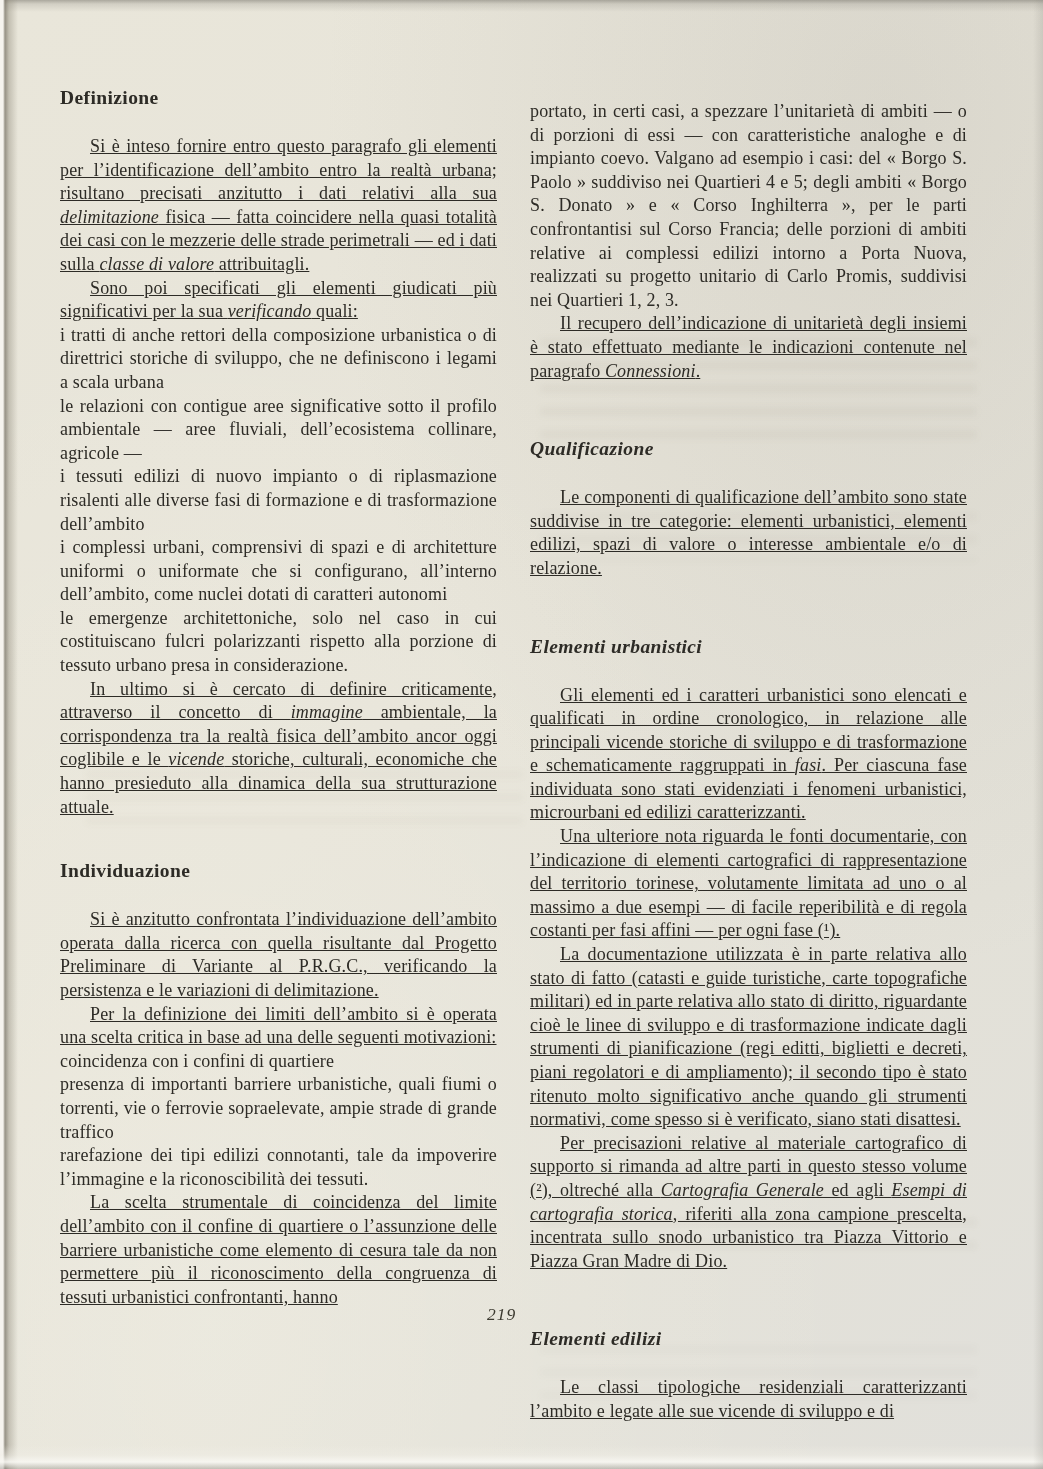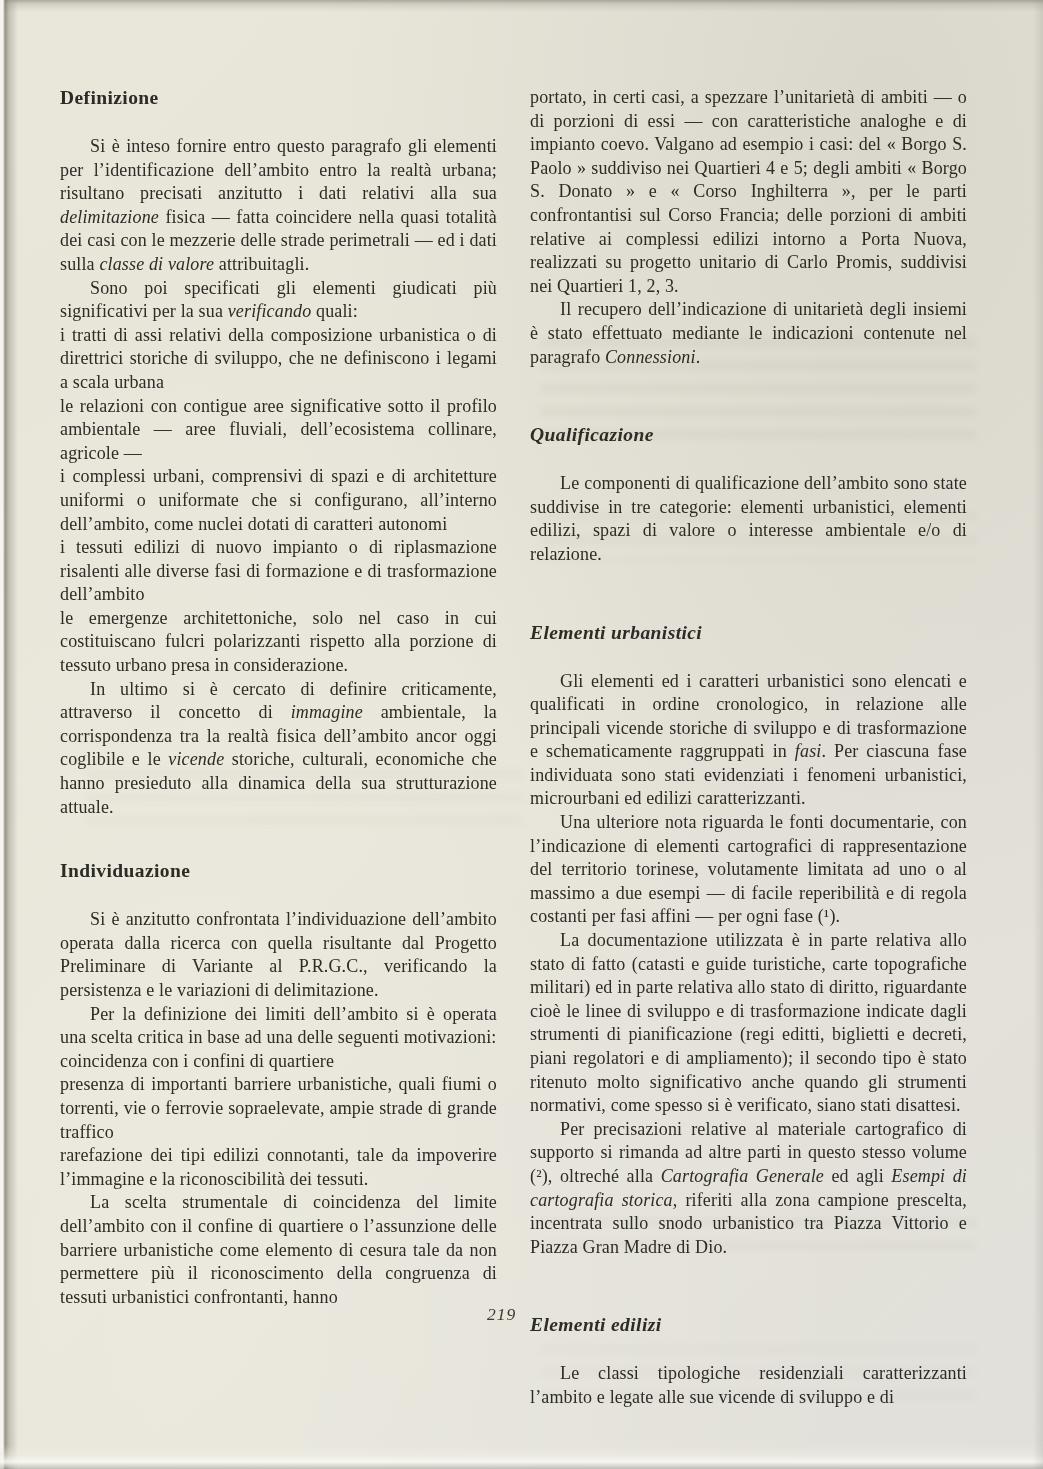--- a/index.html
+++ b/index.html
@@ -36,31 +36,31 @@
   }
   
   .col{
     position:absolute;top:86px;width:437px;
     color:#2d2b26;
     font-size:18px;line-height:23.6px;
     text-align:justify;
     letter-spacing:0.15px;
   }
   .col-left{left:60px;}
-  .col-right{left:530px;}
+  .col-right{left:530px;margin-top:14px;}
   .col h3{
     font-size:19.5px;line-height:23px;
     font-weight:bold;letter-spacing:0.4px;
     margin:40px 0 26px 0;
     text-align:left;
   }
   .col h3:first-child{margin-top:0;}
   .col-right h3{margin-top:54px;font-style:italic;}
   .para{margin:0;}
-  .para.indent{text-indent:30px;}
+  .para.indent{text-indent:30px;text-decoration:underline;}
   .it{font-style:italic;}
   
   .page-number{
     position:absolute;left:487px;top:1304px;
     font-style:italic;font-size:17.5px;color:#3b392f;
     letter-spacing:1px;
   }
   
   .ghost{
     position:absolute;width:437px;
@@ -90,24 +90,24 @@
   <div class="ghost g1"></div>
   <div class="ghost g2"></div>
   <div class="ghost g3"></div>
   <div class="ghost g4"></div>
   <div class="ghost g5"></div>
 
   <div class="col col-left">
       <h3>Definizione</h3>
       <p class="para indent"><span>Si è inteso fornire entro questo paragrafo gli elementi per l’identificazione dell’ambito entro la realtà urbana; risultano precisati anzitutto i dati relativi alla sua </span><span class="it">delimitazione</span><span> fisica — fatta coincidere nella quasi totalità dei casi con le mezzerie delle strade perimetrali — ed i dati sulla </span><span class="it">classe di valore</span><span> attribuitagli.</span></p>
       <p class="para indent"><span>Sono poi specificati gli elementi giudicati più significativi per la sua </span><span class="it">verificando</span><span> quali:</span></p>
-      <p class="para"><span>i tratti di assi relativi della composizione urbanistica o di direttrici storiche di sviluppo, che ne definiscono i legami a scala urbana</span></p>
+      <p class="para"><span>i tratti di anche rettori della composizione urbanistica o di direttrici storiche di sviluppo, che ne definiscono i legami a scala urbana</span></p>
       <p class="para"><span>le relazioni con contigue aree significative sotto il profilo ambientale — aree fluviali, dell’ecosistema collinare, agricole —</span></p>
+      <p class="para"><span>i tessuti edilizi di nuovo impianto o di riplasmazione risalenti alle diverse fasi di formazione e di trasformazione dell’ambito</span></p>
       <p class="para"><span>i complessi urbani, comprensivi di spazi e di architetture uniformi o uniformate che si configurano, all’interno dell’ambito, come nuclei dotati di caratteri autonomi</span></p>
-      <p class="para"><span>i tessuti edilizi di nuovo impianto o di riplasmazione risalenti alle diverse fasi di formazione e di trasformazione dell’ambito</span></p>
       <p class="para"><span>le emergenze architettoniche, solo nel caso in cui costituiscano fulcri polarizzanti rispetto alla porzione di tessuto urbano presa in considerazione.</span></p>
       <p class="para indent"><span>In ultimo si è cercato di definire criticamente, attraverso il concetto di </span><span class="it">immagine</span><span> ambientale, la corrispondenza tra la realtà fisica dell’ambito ancor oggi coglibile e le </span><span class="it">vicende</span><span> storiche, culturali, economiche che hanno presieduto alla dinamica della sua strutturazione attuale.</span></p>
       <h3>Individuazione</h3>
       <p class="para indent"><span>Si è anzitutto confrontata l’individuazione dell’ambito operata dalla ricerca con quella risultante dal Progetto Preliminare di Variante al P.R.G.C., verificando la persistenza e le variazioni di delimitazione.</span></p>
       <p class="para indent"><span>Per la definizione dei limiti dell’ambito si è operata una scelta critica in base ad una delle seguenti motivazioni:</span></p>
       <p class="para"><span>coincidenza con i confini di quartiere</span></p>
       <p class="para"><span>presenza di importanti barriere urbanistiche, quali fiumi o torrenti, vie o ferrovie sopraelevate, ampie strade di grande traffico</span></p>
       <p class="para"><span>rarefazione dei tipi edilizi connotanti, tale da impoverire l’immagine e la riconoscibilità dei tessuti.</span></p>
       <p class="para indent"><span>La scelta strumentale di coincidenza del limite dell’ambito con il confine di quartiere o l’assunzione delle barriere urbanistiche come elemento di cesura tale da non permettere più il riconoscimento della congruenza di tessuti urbanistici confrontanti, hanno</span></p>
     </div>

